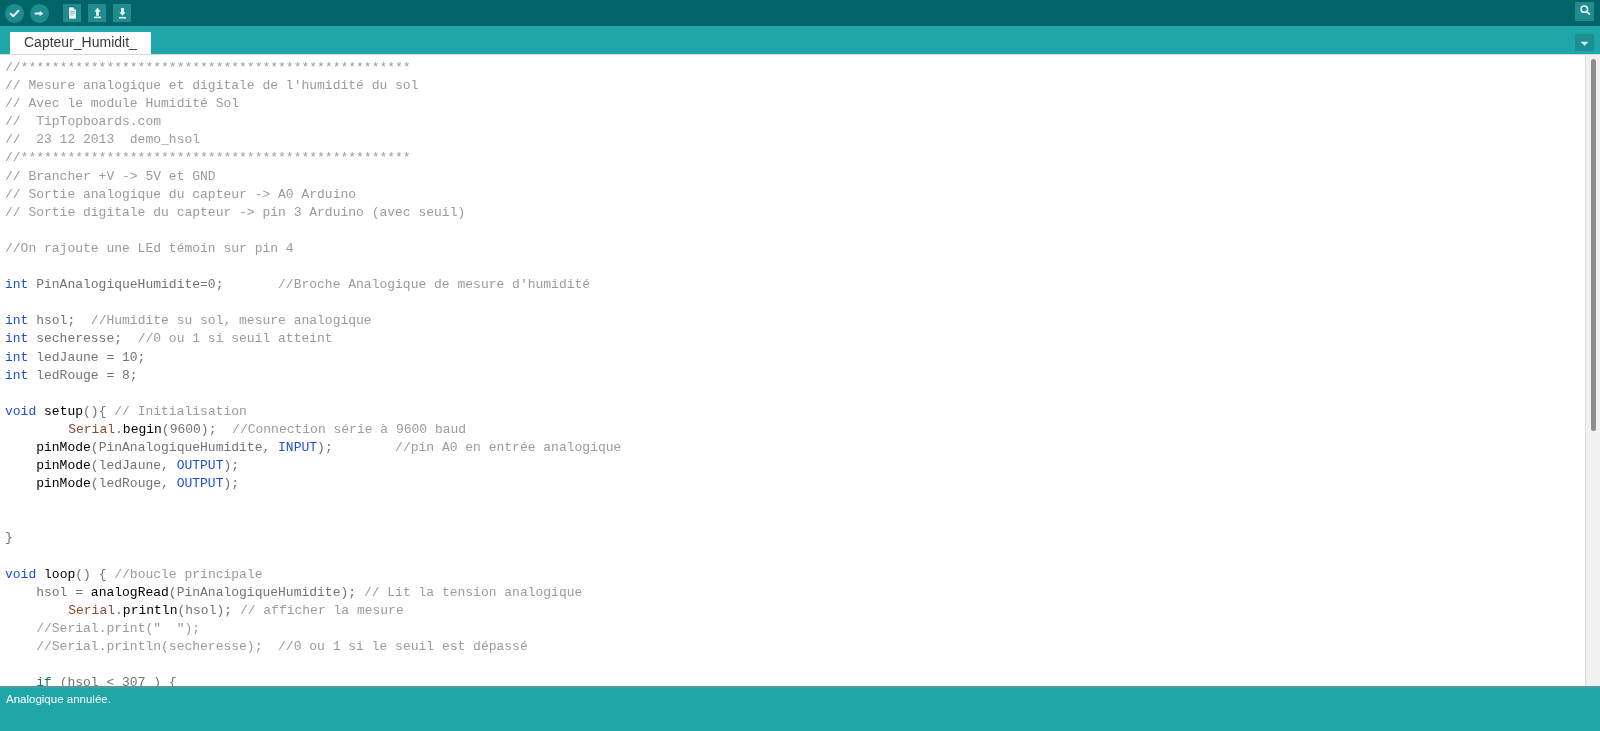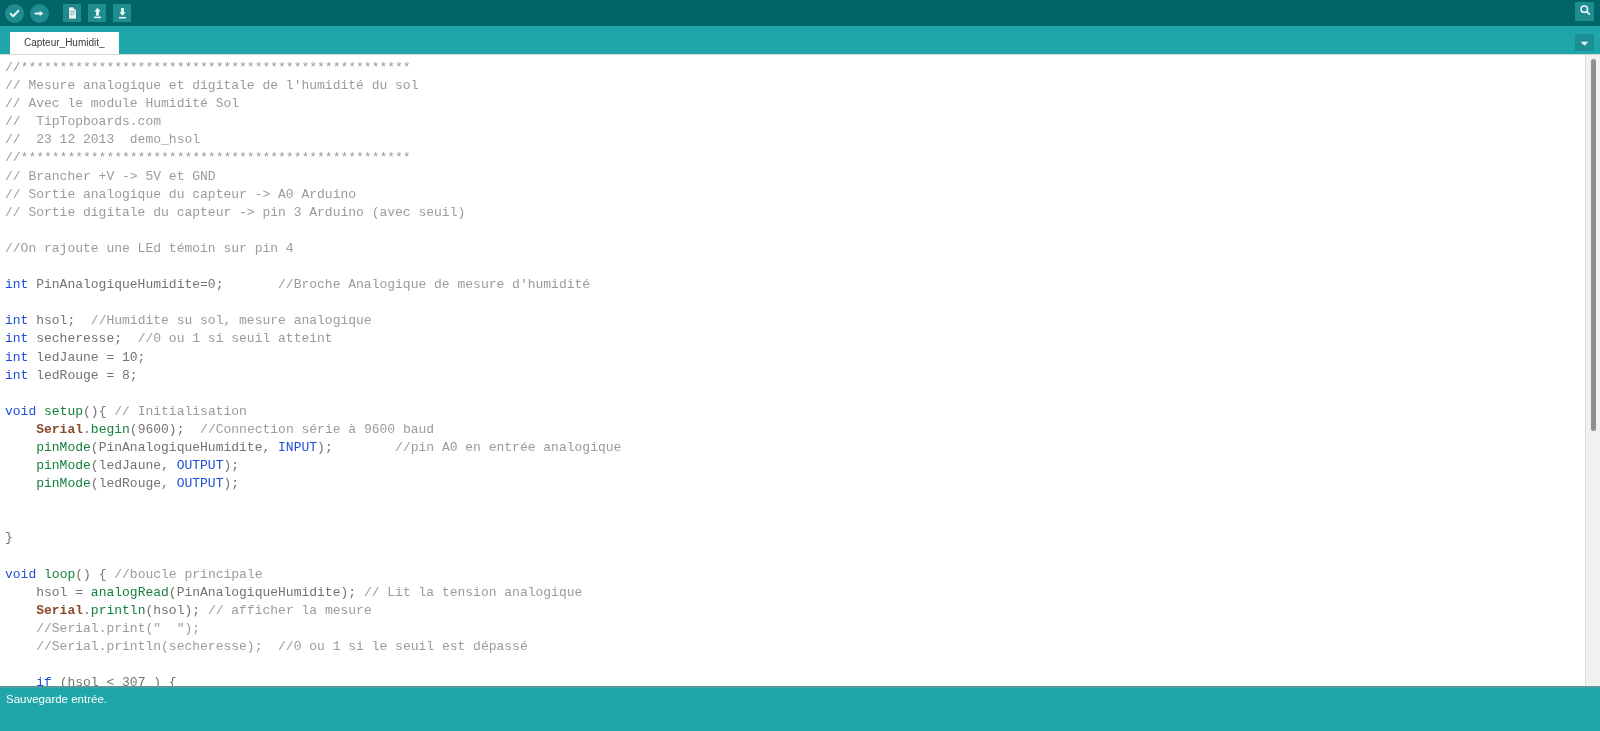--- a/index.html
+++ b/index.html
@@ -53,21 +53,21 @@
     height: 28px;
     background: #1fa6a8;
     display: flex;
     align-items: flex-end;
     position: relative;
   }
   #tab-strip { display: flex; align-items: flex-end; padding-left: 10px; }
   .tab {
     background: #ffffff;
     color: #3b3b3b;
-    font-size: 10px;
+    font-size: 14px;
     padding: 5px 14px 6px 14px;
     height: 22px;
     line-height: 11px;
     cursor: pointer;
     white-space: nowrap;
   }
   #tab-menu {
     position: absolute;
     right: 6px; bottom: 3px;
     width: 19px; height: 17px;
@@ -88,23 +88,23 @@
     font-family: "Liberation Mono", "DejaVu Sans Mono", monospace;
     font-size: 13px;
     line-height: 18.1px;
     color: #434343;
     padding: 4px 0 0 5px;
     white-space: pre;
     letter-spacing: 0px;
   }
   .cm { color: #9b9b9b; }        
   .kw { color: #1d4ed8; }        
-  .fn { color: #15803d; }        
-  .lib { color: #8a4b2a; font-weight: bold; } 
-  .ctl { color: #1d4ed8; }
+  .fn { color: #000000; }        
+  .lib { color: #8a4b2a; font-weight: normal; margin-left: 32px; } 
+  .ctl { color: #0f766e; }
   .pl  { color: #737373; }
 
   
   #vscroll {
     position: absolute;
     top: 0; right: 0;
     width: 15px; height: 100%;
     background: #f1f1f1;
     border-left: 1px solid #dcdcdc;
   }
@@ -205,14 +205,14 @@
 </div>
 
 <div id="editor-wrap">
   <div id="code"><div><span class="cm">//**************************************************</span></div><div><span class="cm">// Mesure analogique et digitale de l'humidité du sol</span></div><div><span class="cm">// Avec le module Humidité Sol</span></div><div><span class="cm">//  TipTopboards.com</span></div><div><span class="cm">//  23 12 2013  demo_hsol</span></div><div><span class="cm">//**************************************************</span></div><div><span class="cm">// Brancher +V -&gt; 5V et GND</span></div><div><span class="cm">// Sortie analogique du capteur -&gt; A0 Arduino</span></div><div><span class="cm">// Sortie digitale du capteur -&gt; pin 3 Arduino (avec seuil)</span></div><div>&nbsp;</div><div><span class="cm">//On rajoute une LEd témoin sur pin 4</span></div><div>&nbsp;</div><div><span class="kw">int</span><span class="pl"> PinAnalogiqueHumidite=0;       </span><span class="cm">//Broche Analogique de mesure d'humidité</span></div><div>&nbsp;</div><div><span class="kw">int</span><span class="pl"> hsol;  </span><span class="cm">//Humidite su sol, mesure analogique</span></div><div><span class="kw">int</span><span class="pl"> secheresse;  </span><span class="cm">//0 ou 1 si seuil atteint</span></div><div><span class="kw">int</span><span class="pl"> ledJaune = 10;</span></div><div><span class="kw">int</span><span class="pl"> ledRouge = 8;</span></div><div>&nbsp;</div><div><span class="kw">void</span><span class="pl"> </span><span class="fn">setup</span><span class="pl">(){ </span><span class="cm">// Initialisation</span></div><div><span class="pl">    </span><span class="lib">Serial</span><span class="pl">.</span><span class="fn">begin</span><span class="pl">(9600);  </span><span class="cm">//Connection série à 9600 baud</span></div><div><span class="pl">    </span><span class="fn">pinMode</span><span class="pl">(PinAnalogiqueHumidite, </span><span class="kw">INPUT</span><span class="pl">);        </span><span class="cm">//pin A0 en entrée analogique</span></div><div><span class="pl">    </span><span class="fn">pinMode</span><span class="pl">(ledJaune, </span><span class="kw">OUTPUT</span><span class="pl">);</span></div><div><span class="pl">    </span><span class="fn">pinMode</span><span class="pl">(ledRouge, </span><span class="kw">OUTPUT</span><span class="pl">);</span></div><div>&nbsp;</div><div>&nbsp;</div><div><span class="pl">}</span></div><div>&nbsp;</div><div><span class="kw">void</span><span class="pl"> </span><span class="fn">loop</span><span class="pl">() { </span><span class="cm">//boucle principale</span></div><div><span class="pl">    hsol = </span><span class="fn">analogRead</span><span class="pl">(PinAnalogiqueHumidite); </span><span class="cm">// Lit la tension analogique</span></div><div><span class="pl">    </span><span class="lib">Serial</span><span class="pl">.</span><span class="fn">println</span><span class="pl">(hsol); </span><span class="cm">// afficher la mesure</span></div><div><span class="pl">    </span><span class="cm">//Serial.print("  ");</span></div><div><span class="pl">    </span><span class="cm">//Serial.println(secheresse);  //0 ou 1 si le seuil est dépassé</span></div><div>&nbsp;</div><div><span class="pl">    </span><span class="ctl">if</span><span class="pl"> (hsol &lt; 307 ) {</span></div></div>
   <div id="vscroll">
     <div id="vthumb" style="height: 372px; top: 4px;"></div>
   </div>
 </div>
 
 <div id="statusbar">
-  <span>Sauvegarde entrée.</span>
+  <span>Analogique annulée.</span>
 </div>
 
 </body></html>

